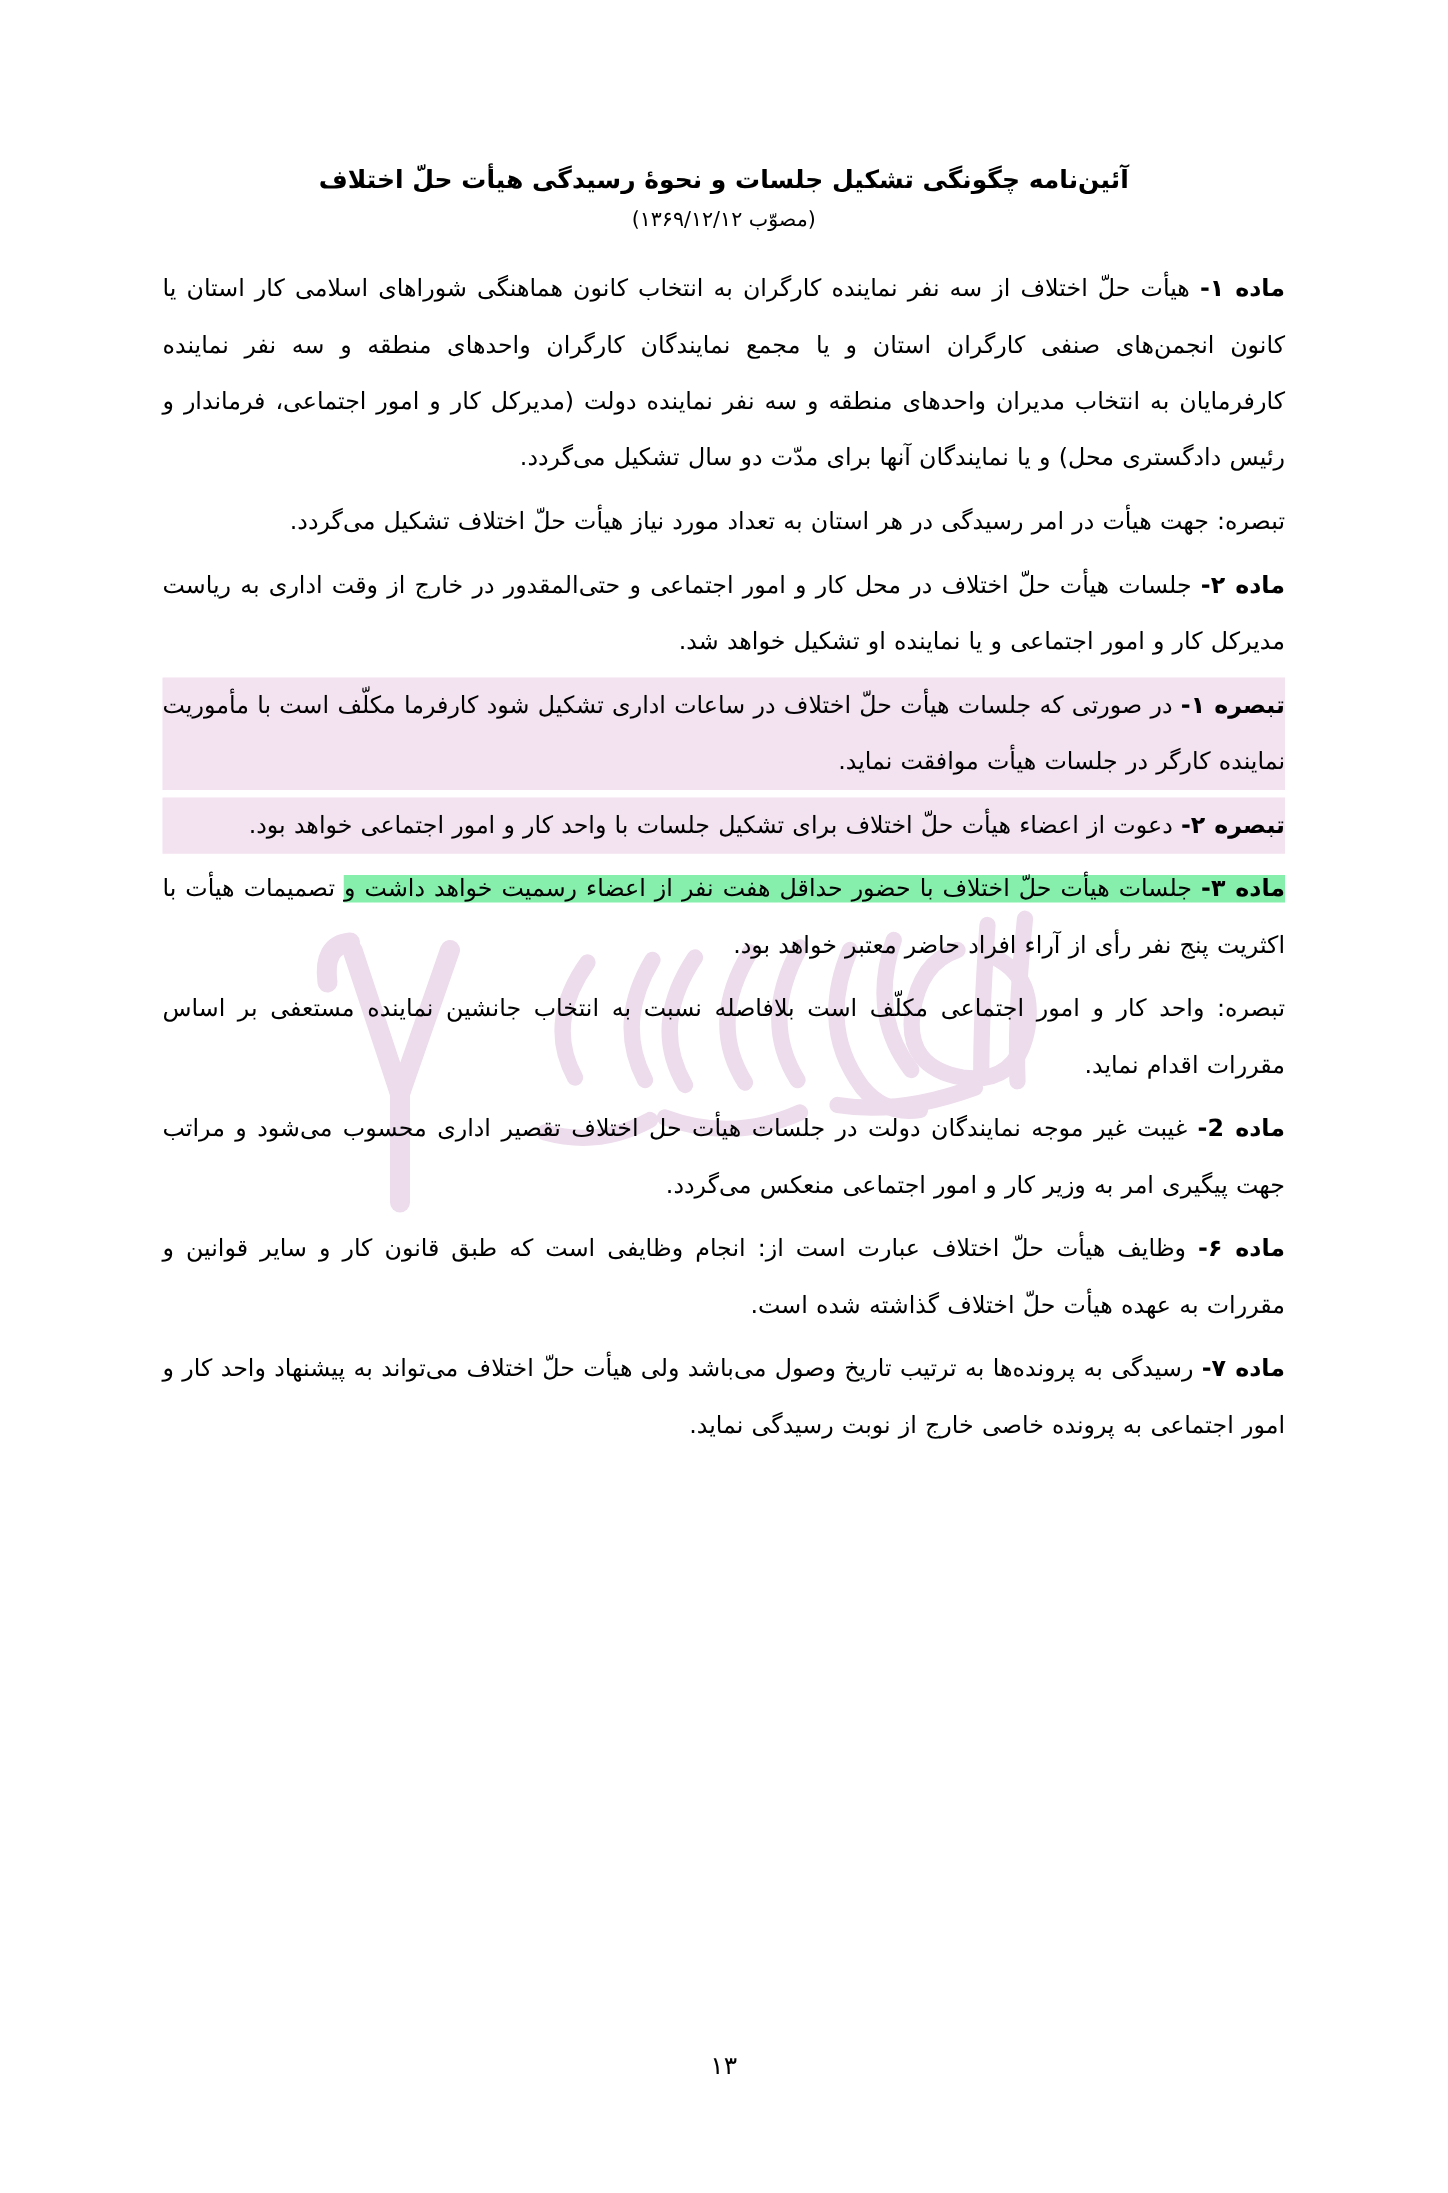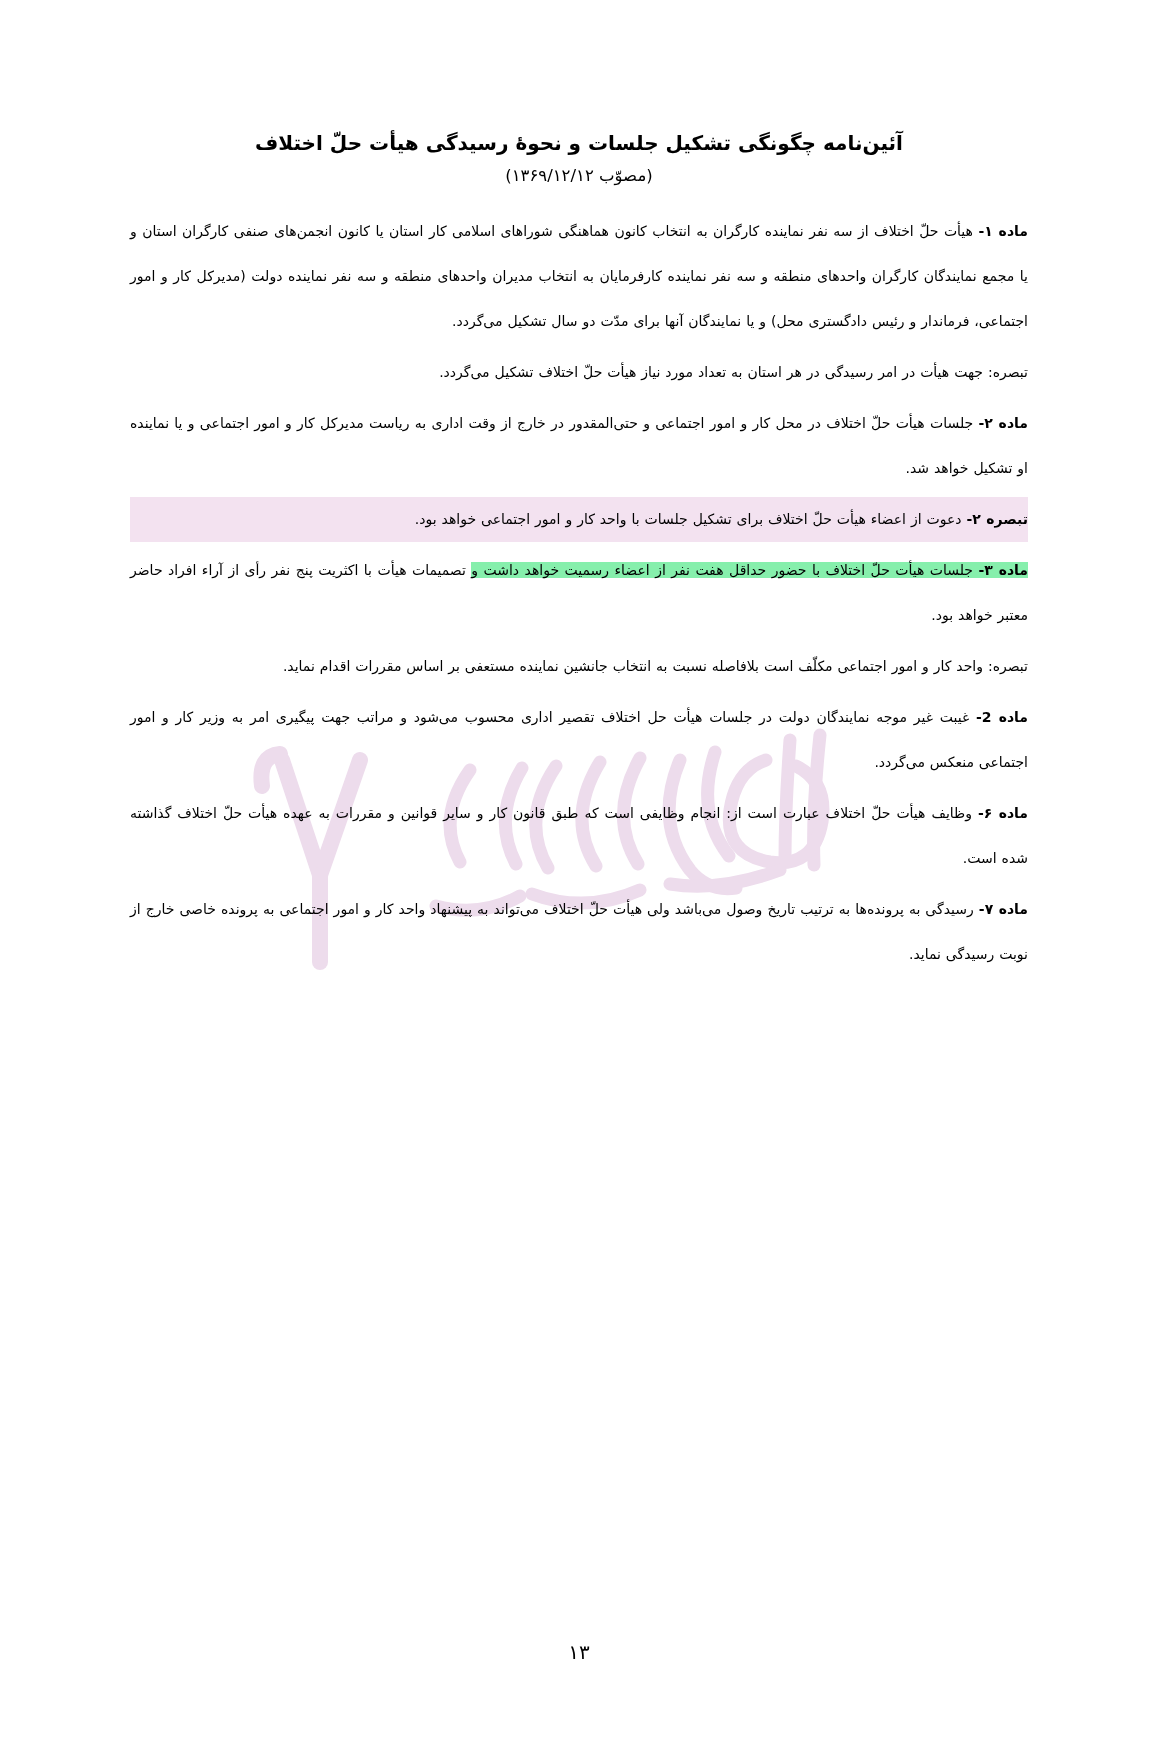--- a/index.html
+++ b/index.html
@@ -59,21 +59,21 @@
     font-size: 16.5px;
     text-align: right;
     text-align-last: center;
     color: #000;
     margin: 0 0 20px 0;
     line-height: 1.5;
   }
 
   .para {
     position: relative;
-    font-size: 14px;
+    font-size: 19px;
     line-height: 45px;
     color: #000;
     margin: 0 0 6px 0;
     text-align: justify;
     text-align-last: right;
     word-spacing: 0.5px;
     z-index: 3;
   }
   .para .lead {
     font-weight: bold;
@@ -141,20 +141,23 @@
     </p>
 
     <p class="para">
       <span>تبصره:</span><span> جهت هیأت در امر رسیدگی در هر استان به تعداد مورد نیاز هیأت حلّ اختلاف تشکیل می‌گردد.</span>
     </p>
 
     <p class="para">
       <span class="lead">ماده ۲-</span><span> جلسات هیأت حلّ اختلاف در محل کار و امور اجتماعی و حتی‌المقدور در خارج از وقت اداری به ریاست مدیرکل کار و امور اجتماعی و یا نماینده او تشکیل خواهد شد.</span>
     </p>
 
+    <p class="para hl-block">
+      <span class="lead">تبصره ۱-</span><span> در صورتی که جلسات هیأت حلّ اختلاف در ساعات اداری تشکیل شود کارفرما مکلّف است با مأموریت نماینده کارگر در جلسات هیأت موافقت نماید.</span>
+    </p>
 
     <p class="para hl-block">
       <span class="lead">تبصره ۲-</span><span> دعوت از اعضاء هیأت حلّ اختلاف برای تشکیل جلسات با واحد کار و امور اجتماعی خواهد بود.</span>
     </p>
 
     <p class="para">
       <span class="hl-span"><span class="lead">ماده ۳-</span> <span>جلسات هیأت حلّ اختلاف با حضور حداقل هفت نفر از اعضاء رسمیت خواهد داشت و</span></span><span> تصمیمات هیأت با اکثریت پنج نفر رأی از آراء افراد حاضر معتبر خواهد بود.</span>
     </p>
 
 

